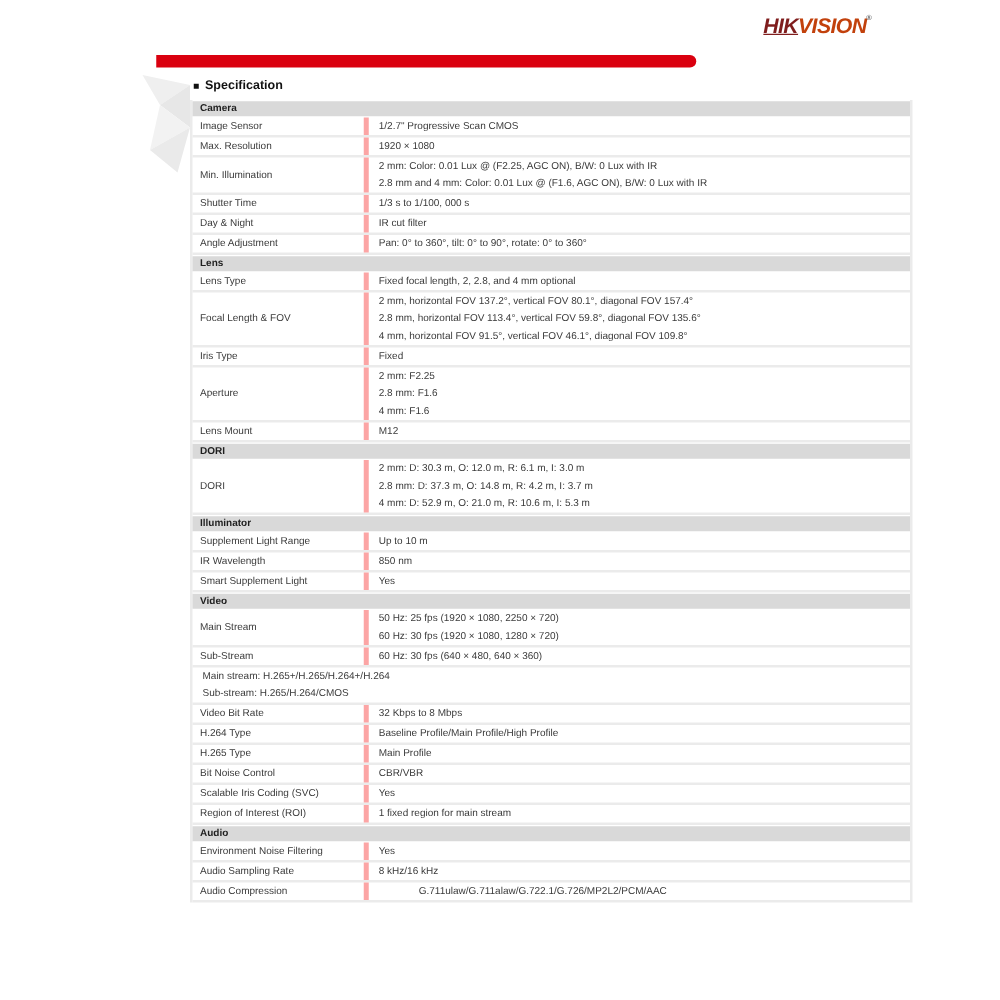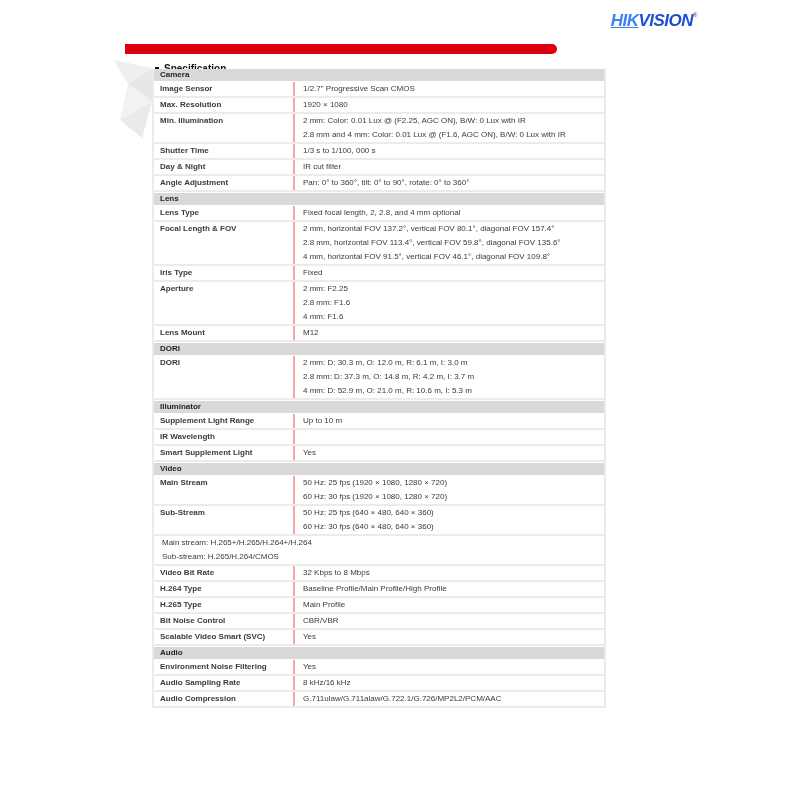--- a/index.html
+++ b/index.html
@@ -6,54 +6,54 @@
   .page{
     position:relative;width:800px;height:800px;background:#ffffff;overflow:hidden;
     font-family:"Liberation Sans","DejaVu Sans",sans-serif;color:#3f3f3f;
   }
   
   .logo{
     position:absolute;top:11px;right:103px;
     font-size:17px;font-weight:bold;font-style:italic;letter-spacing:-0.5px;
     white-space:nowrap;
   }
-  .logo .hik{color:#3b82f6;text-decoration:underline;}
-  .logo .vision{color:#1d4ed8;}
+  .logo .hik{color:#7f1d1d;text-decoration:underline;}
+  .logo .vision{color:#c2410c;}
   .logo .tm{font-size:6px;font-style:normal;vertical-align:top;color:#6f7072;position:relative;top:1px;}
   .red-bar{
     position:absolute;left:125px;top:44px;width:432px;height:10px;
     background:#da000f;border-radius:0 5px 5px 0;
   }
   
   .watermark{position:absolute;left:112px;top:60px;pointer-events:none;}
   
   .heading{
     position:absolute;left:155px;top:63px;
     font-size:10px;font-weight:bold;color:#111;display:flex;align-items:center;
   }
   .heading .bullet{
     width:4px;height:4px;background:#111;display:inline-block;margin-right:5px;
   }
   
   .spec-table{
-    position:absolute;left:152px;top:68px;width:454px;
+    position:absolute;left:152px;top:80px;width:578px;
     border:2px solid #ebebeb;border-top:none;border-bottom:none;
     font-size:8px;box-sizing:border-box;
   }
   .sec-header{
     background:#d9d9d9;color:#1f1f1f;font-weight:bold;
     height:12px;line-height:12px;padding-left:6px;
     margin:1px 0;
   }
   .row{display:flex;border-bottom:2px solid #ebebeb;}
-  .row:last-child{border-bottom:2px solid #ebebeb;}
+  .row:last-child{border-bottom:2px solid #ebebeb;gap:32px;}
   .cell{box-sizing:border-box;}
   .cell.label{
-    width:141px;flex:0 0 141px;border-right:2px solid #fca5a5;
-    padding-left:6px;display:flex;color:#3a3a3a;font-weight:bold;
+    width:141px;flex:0 0 141px;border-right:4px solid #fca5a5;
+    padding-left:6px;display:flex;align-items:center;color:#3a3a3a;
   }
   .cell.value{flex:1;padding-left:8px;display:flex;flex-direction:column;justify-content:center;color:#3a3a3a;}
   .line{line-height:14px;white-space:nowrap;}
   .cell.label .line{line-height:14px;}
 </style>
 </head>
 <body>
 
 <div class="page">
 
@@ -188,45 +188,47 @@
           <div class="line">Supplement Light Range</div>
         </div>
         <div class="cell value">
           <div class="line">Up to 10 m</div>
         </div>
       </div>
       <div class="row">
         <div class="cell label">
           <div class="line">IR Wavelength</div>
         </div>
+        <div class="cell value">
+          <div class="line">850 nm</div>
+        </div>
       </div>
       <div class="row">
         <div class="cell label">
           <div class="line">Smart Supplement Light</div>
         </div>
         <div class="cell value">
           <div class="line">Yes</div>
         </div>
       </div>
       <div class="sec-header">Video</div>
       <div class="row">
         <div class="cell label">
           <div class="line">Main Stream</div>
         </div>
         <div class="cell value">
-          <div class="line">50 Hz: 25 fps (1920 × 1080, 1280 × 720)</div>
+          <div class="line">50 Hz: 25 fps (1920 × 1080, 2250 × 720)</div>
           <div class="line">60 Hz: 30 fps (1920 × 1080, 1280 × 720)</div>
         </div>
       </div>
       <div class="row">
         <div class="cell label">
           <div class="line">Sub-Stream</div>
         </div>
         <div class="cell value">
-          <div class="line">50 Hz: 25 fps (640 × 480, 640 × 360)</div>
           <div class="line">60 Hz: 30 fps (640 × 480, 640 × 360)</div>
         </div>
       </div>
       <div class="row">
         <div class="cell value">
           <div class="line">Main stream: H.265+/H.265/H.264+/H.264</div>
           <div class="line">Sub-stream: H.265/H.264/CMOS</div>
         </div>
       </div>
       <div class="row">
@@ -256,26 +258,34 @@
       <div class="row">
         <div class="cell label">
           <div class="line">Bit Noise Control</div>
         </div>
         <div class="cell value">
           <div class="line">CBR/VBR</div>
         </div>
       </div>
       <div class="row">
         <div class="cell label">
-          <div class="line">Scalable Video Smart (SVC)</div>
+          <div class="line">Scalable Iris Coding (SVC)</div>
         </div>
         <div class="cell value">
           <div class="line">Yes</div>
         </div>
       </div>
+      <div class="row">
+        <div class="cell label">
+          <div class="line">Region of Interest (ROI)</div>
+        </div>
+        <div class="cell value">
+          <div class="line">1 fixed region for main stream</div>
+        </div>
+      </div>
       <div class="sec-header">Audio</div>
       <div class="row">
         <div class="cell label">
           <div class="line">Environment Noise Filtering</div>
         </div>
         <div class="cell value">
           <div class="line">Yes</div>
         </div>
       </div>
       <div class="row">

